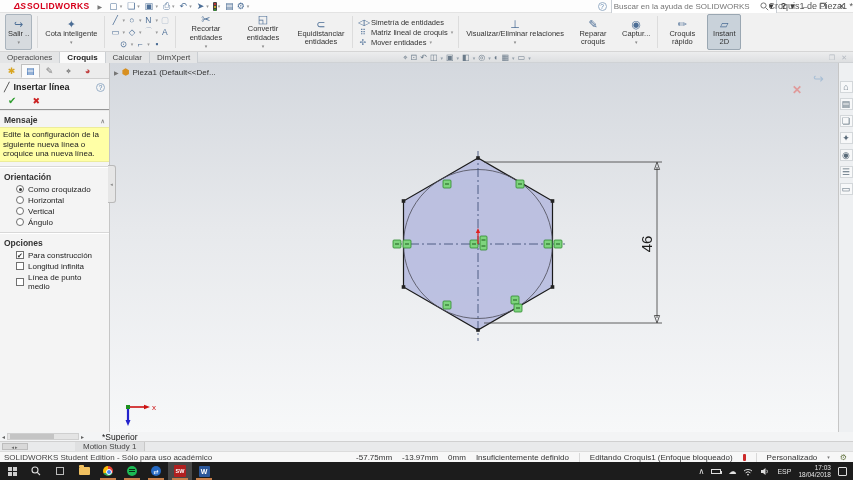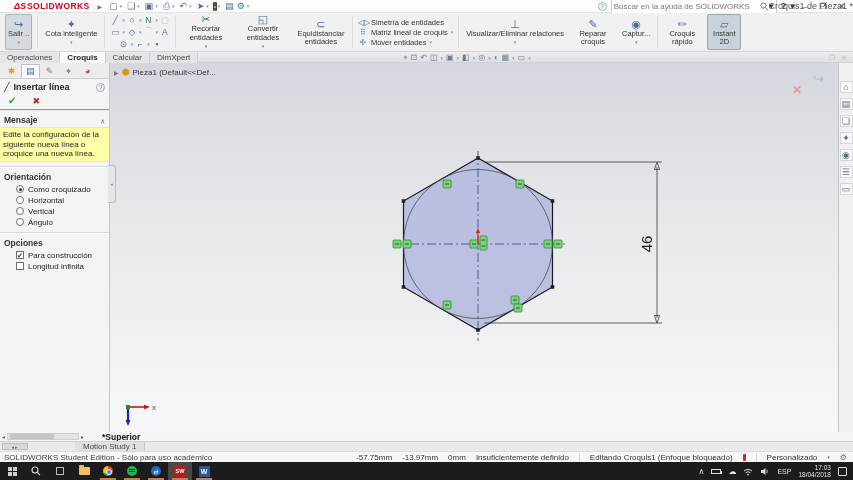--- a/index.html
+++ b/index.html
@@ -89,21 +89,21 @@
 
   
   #taskpane { position:absolute; left:838px; top:63px; width:15px; height:369px; background:#eef0f2; border-left:1px solid #c6c6c6; display:flex; flex-direction:column; align-items:center; padding-top:18px; gap:5px; }
   .tp-i { font-size:9px; color:#5a6b7a; width:13px; height:12px; display:flex; align-items:center; justify-content:center; border:1px solid #d3d7da; background:#f7f8f9; }
 
   
   #scrollrow { position:absolute; left:0; top:432px; width:853px; height:9px; background:#f3f4f5; display:flex; align-items:center; }
   .sarr { font-size:6px; color:#666; padding:0 2px; }
   .strack { width:72px; height:7px; background:#e4e4e4; border:1px solid #cfcfcf; position:relative; }
   .sthumb { position:absolute; left:2px; top:0; width:44px; height:5px; background:#c4c4c4; }
-  #viewlabel { margin-left:16px; font-size:8.5px; font-weight:bold; color:#111; }
+  #viewlabel { margin-left:16px; font-size:8.5px; font-weight:normal; color:#111; }
 
   
   #bottomtabs { position:absolute; left:0; top:441px; width:853px; height:10px; background:#e9eaeb; border-top:1px solid #d0d0d0; display:flex; align-items:stretch; }
   .tabscroll { width:26px; margin:1px 2px; background:#d9d9d9; border:1px solid #bdbdbd; color:#666; font-size:5px; display:flex; align-items:center; justify-content:center; letter-spacing:1px; }
   .dtab { padding:0 8px; font-size:8px; display:flex; align-items:center; color:#444; background:#dfe0e1; border-right:1px solid #c8c8c8; }
   .dtab.active { background:#f9f9f9; font-weight:bold; color:#111;margin-top:15px; }
 
   
   #statusbar { position:absolute; left:0; top:451px; width:853px; height:11px; background:#f7f7f7; border-top:1px solid #dcdcdc; display:flex; align-items:center; font-size:8px; color:#333; }
   #statusbar .sl { padding-left:4px; color:#444; }
@@ -392,20 +392,24 @@
     <div class="sec-h">
         <span>Opciones</span>
       </div>
     <div class="ctl-row">
       <span class="chk">✔</span>
       <span>Para construcción</span>
     </div>
     <div class="ctl-row">
       <span class="chk"></span>
       <span>Longitud infinita</span>
+    </div>
+    <div class="ctl-row">
+      <span class="chk"></span>
+      <span>Línea de punto medio</span>
     </div>
   </div>
   <div class="flyhandle">
       <span>◂</span>
     </div>
 
   <div id="viewport">
     <div class="crumb">
       <span class="ca">▶</span>
       <span class="cp">⬢</span>

